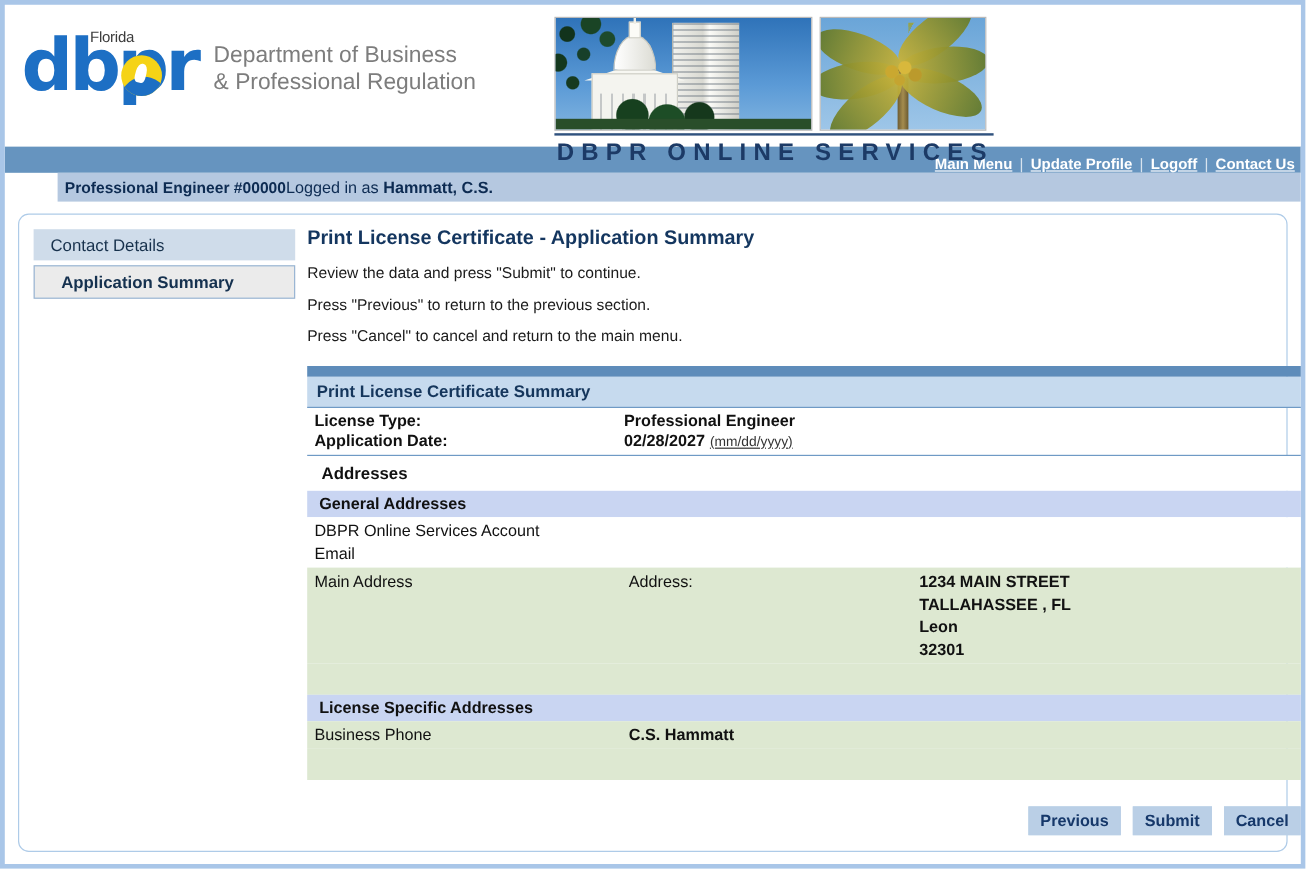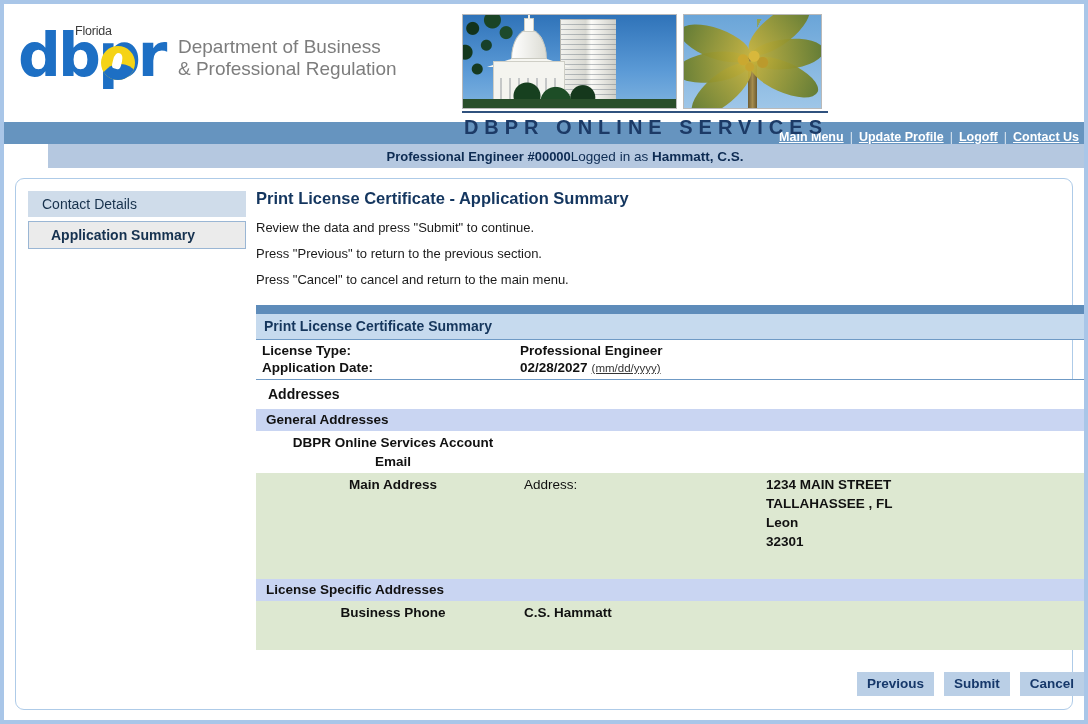--- a/index.html
+++ b/index.html
@@ -236,21 +236,21 @@
     margin: 0 6px;
     font-size: 12.5px;
   }
 
   
   .statusbar {
     height: 24px;
     background: #b5c8e0;
     display: flex;
     align-items: center;
-    justify-content: center;
+    justify-content: flex-start;
     padding: 0 8px 0 6px;
     margin-left: 44px;
   }
   .status-left {
     font-size: 13px; font-weight: bold; color: #0d2b52;
   }
   .status-right {
     font-size: 13.5px; color: #0d2b52;
   }
   .status-right b { font-weight: bold; }
@@ -353,21 +353,21 @@
   }
   .addr-row {
     display: flex;
     padding: 2px 0 2px 6px;
     font-size: 13.5px;
     color: #111111;
     min-height: 22px;
   }
   .addr-row.white { background: #ffffff; }
   .addr-row.green { background: #dde8d1; }
-  .addr-name { width: 262px; font-weight: bold; line-height: 19px; text-align: center; }
+  .addr-name { width: 262px; font-weight: normal; line-height: 19px; }
   .addr-key  { width: 242px; font-weight: normal; line-height: 19px; }
   .addr-val  { font-weight: bold; line-height: 19px; }
   .addr-val div { white-space: nowrap; }
   .green-pad { background: #dde8d1; height: 26px; }
 
   
   .btn-row {
     width: 830px;
     display: flex;
     justify-content: flex-end;

